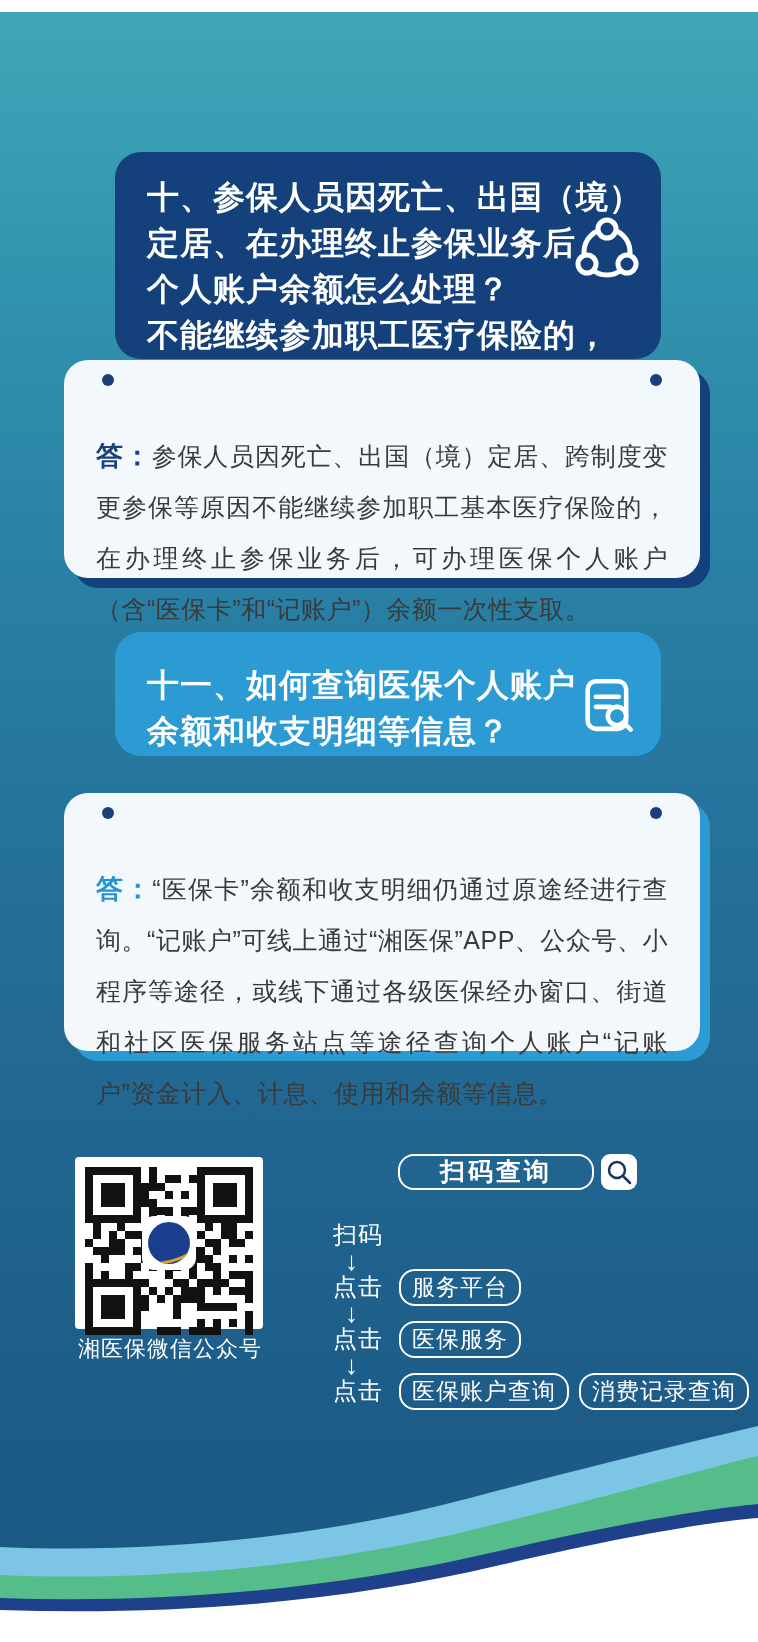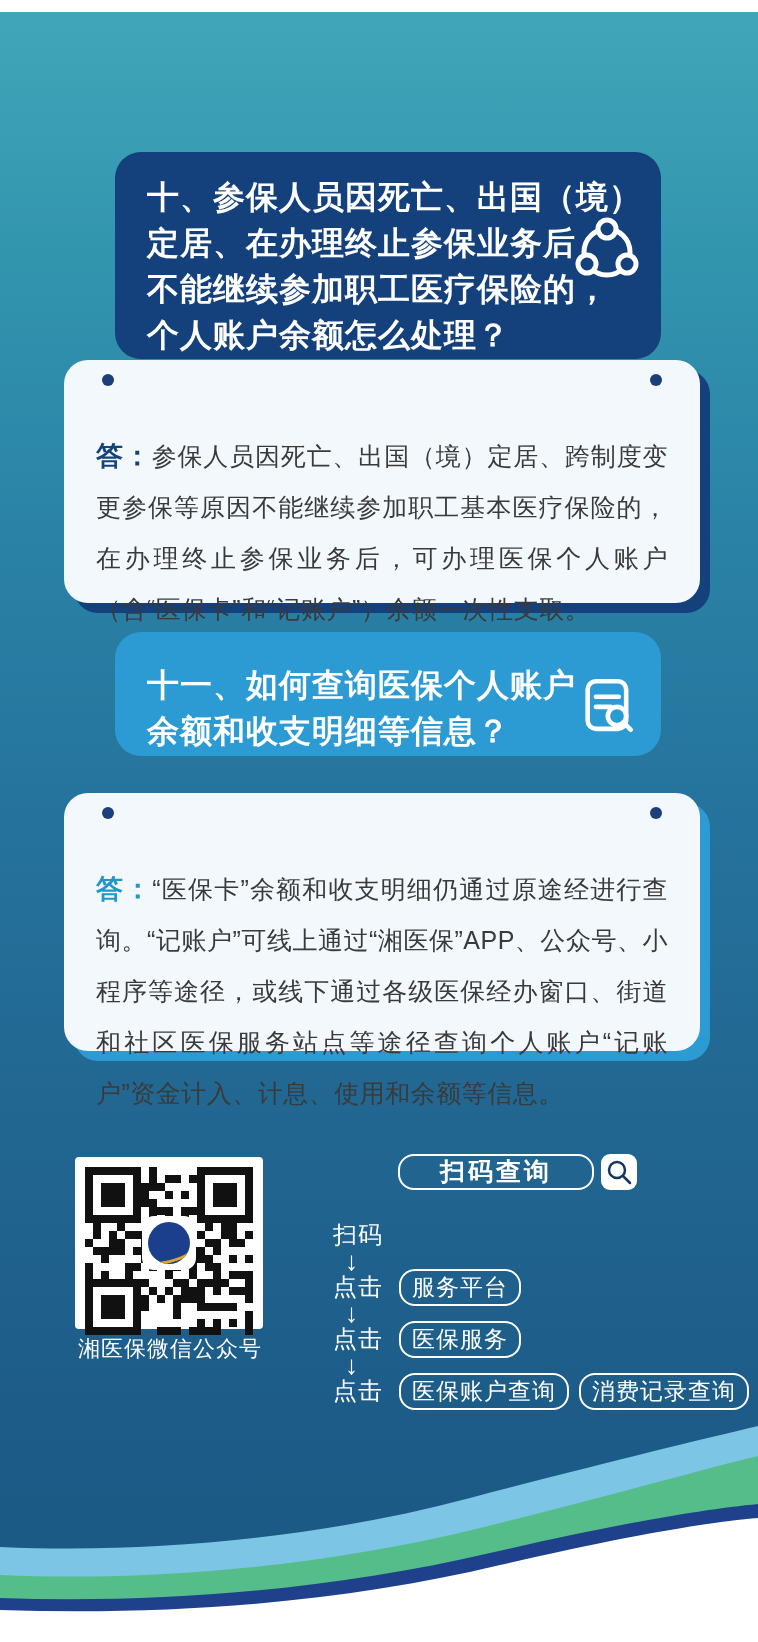--- a/index.html
+++ b/index.html
@@ -17,21 +17,21 @@
   #q10-icon{right:18px;top:62px;}
   #q11-icon{right:22px;top:40px;}
   
   .acard{position:absolute;}
   .acard .shadow{position:absolute;left:10px;top:10px;width:100%;height:100%;border-radius:24px;}
   .acard .body{position:relative;width:100%;height:100%;background:#f3f8fd;border-radius:24px;box-sizing:border-box;padding:46px 32px 0 32px;}
   .dot{position:absolute;top:14px;width:12px;height:12px;border-radius:50%;background:#1c3f7a;}
   .dot.l{left:38px;} .dot.r{right:38px;}
   .atext{font-size:25px;line-height:51px;color:#3a3a3a;letter-spacing:0.5px;text-align:justify;}
   .aprefix{font-weight:bold;font-size:27px;}
-  #a10-card{left:64px;top:348px;width:636px;height:243px;}
+  #a10-card{left:64px;top:348px;width:636px;height:218px;}
   #a10-card .shadow{background:#14417b;}
   #a10-card .aprefix{color:#16427c;}
   #a11-card{left:64px;top:781px;width:636px;height:258px;}
   #a11-card .shadow{background:#2c9ad3;}
   #a11-card .aprefix{color:#2196cc;}
   
   .qr-panel{position:absolute;left:75px;top:1145px;width:188px;height:172px;background:#fff;border-radius:4px;box-sizing:border-box;padding:10px;}
   .qr-logo{position:absolute;left:50%;top:50%;width:54px;height:54px;margin:-27px 0 0 -27px;background:#fff;border-radius:12px;display:flex;align-items:center;justify-content:center;}
   .qr-logo .ball{width:42px;height:42px;border-radius:50%;background:#1b3f8c;position:relative;overflow:hidden;}
   .qr-logo .ball::after{content:"";position:absolute;left:-6px;top:16px;width:54px;height:18px;border-radius:50%;border:3px solid #d9a52c;border-top-color:transparent;border-left-color:transparent;transform:rotate(-18deg);}
@@ -47,22 +47,22 @@
   .waves{position:absolute;left:0;top:1330px;width:758px;height:312px;display:block;}
 </style>
 </head>
 <body>
 
 <div class="page">
 
   <section class="qcard" id="q10-card">
     <div class="qtitle">十、参保人员因死亡、出国（境）</div>
     <div class="qtitle">定居、在办理终止参保业务后</div>
+    <div class="qtitle">个人账户余额怎么处理？</div>
     <div class="qtitle">不能继续参加职工医疗保险的，</div>
-    <div class="qtitle">个人账户余额怎么处理？</div>
     <span class="qicon" id="q10-icon">
       <svg width="72" height="72" viewBox="0 0 72 72">
         <circle cx="36" cy="38" r="23" fill="none" stroke="#fff" stroke-width="5"></circle>
         <circle cx="36" cy="15" r="9" fill="#14417b" stroke="#fff" stroke-width="5"></circle>
         <circle cx="16" cy="50" r="9" fill="#14417b" stroke="#fff" stroke-width="5"></circle>
         <circle cx="56" cy="50" r="9" fill="#14417b" stroke="#fff" stroke-width="5"></circle>
       </svg>
     </span>
   </section>
 

